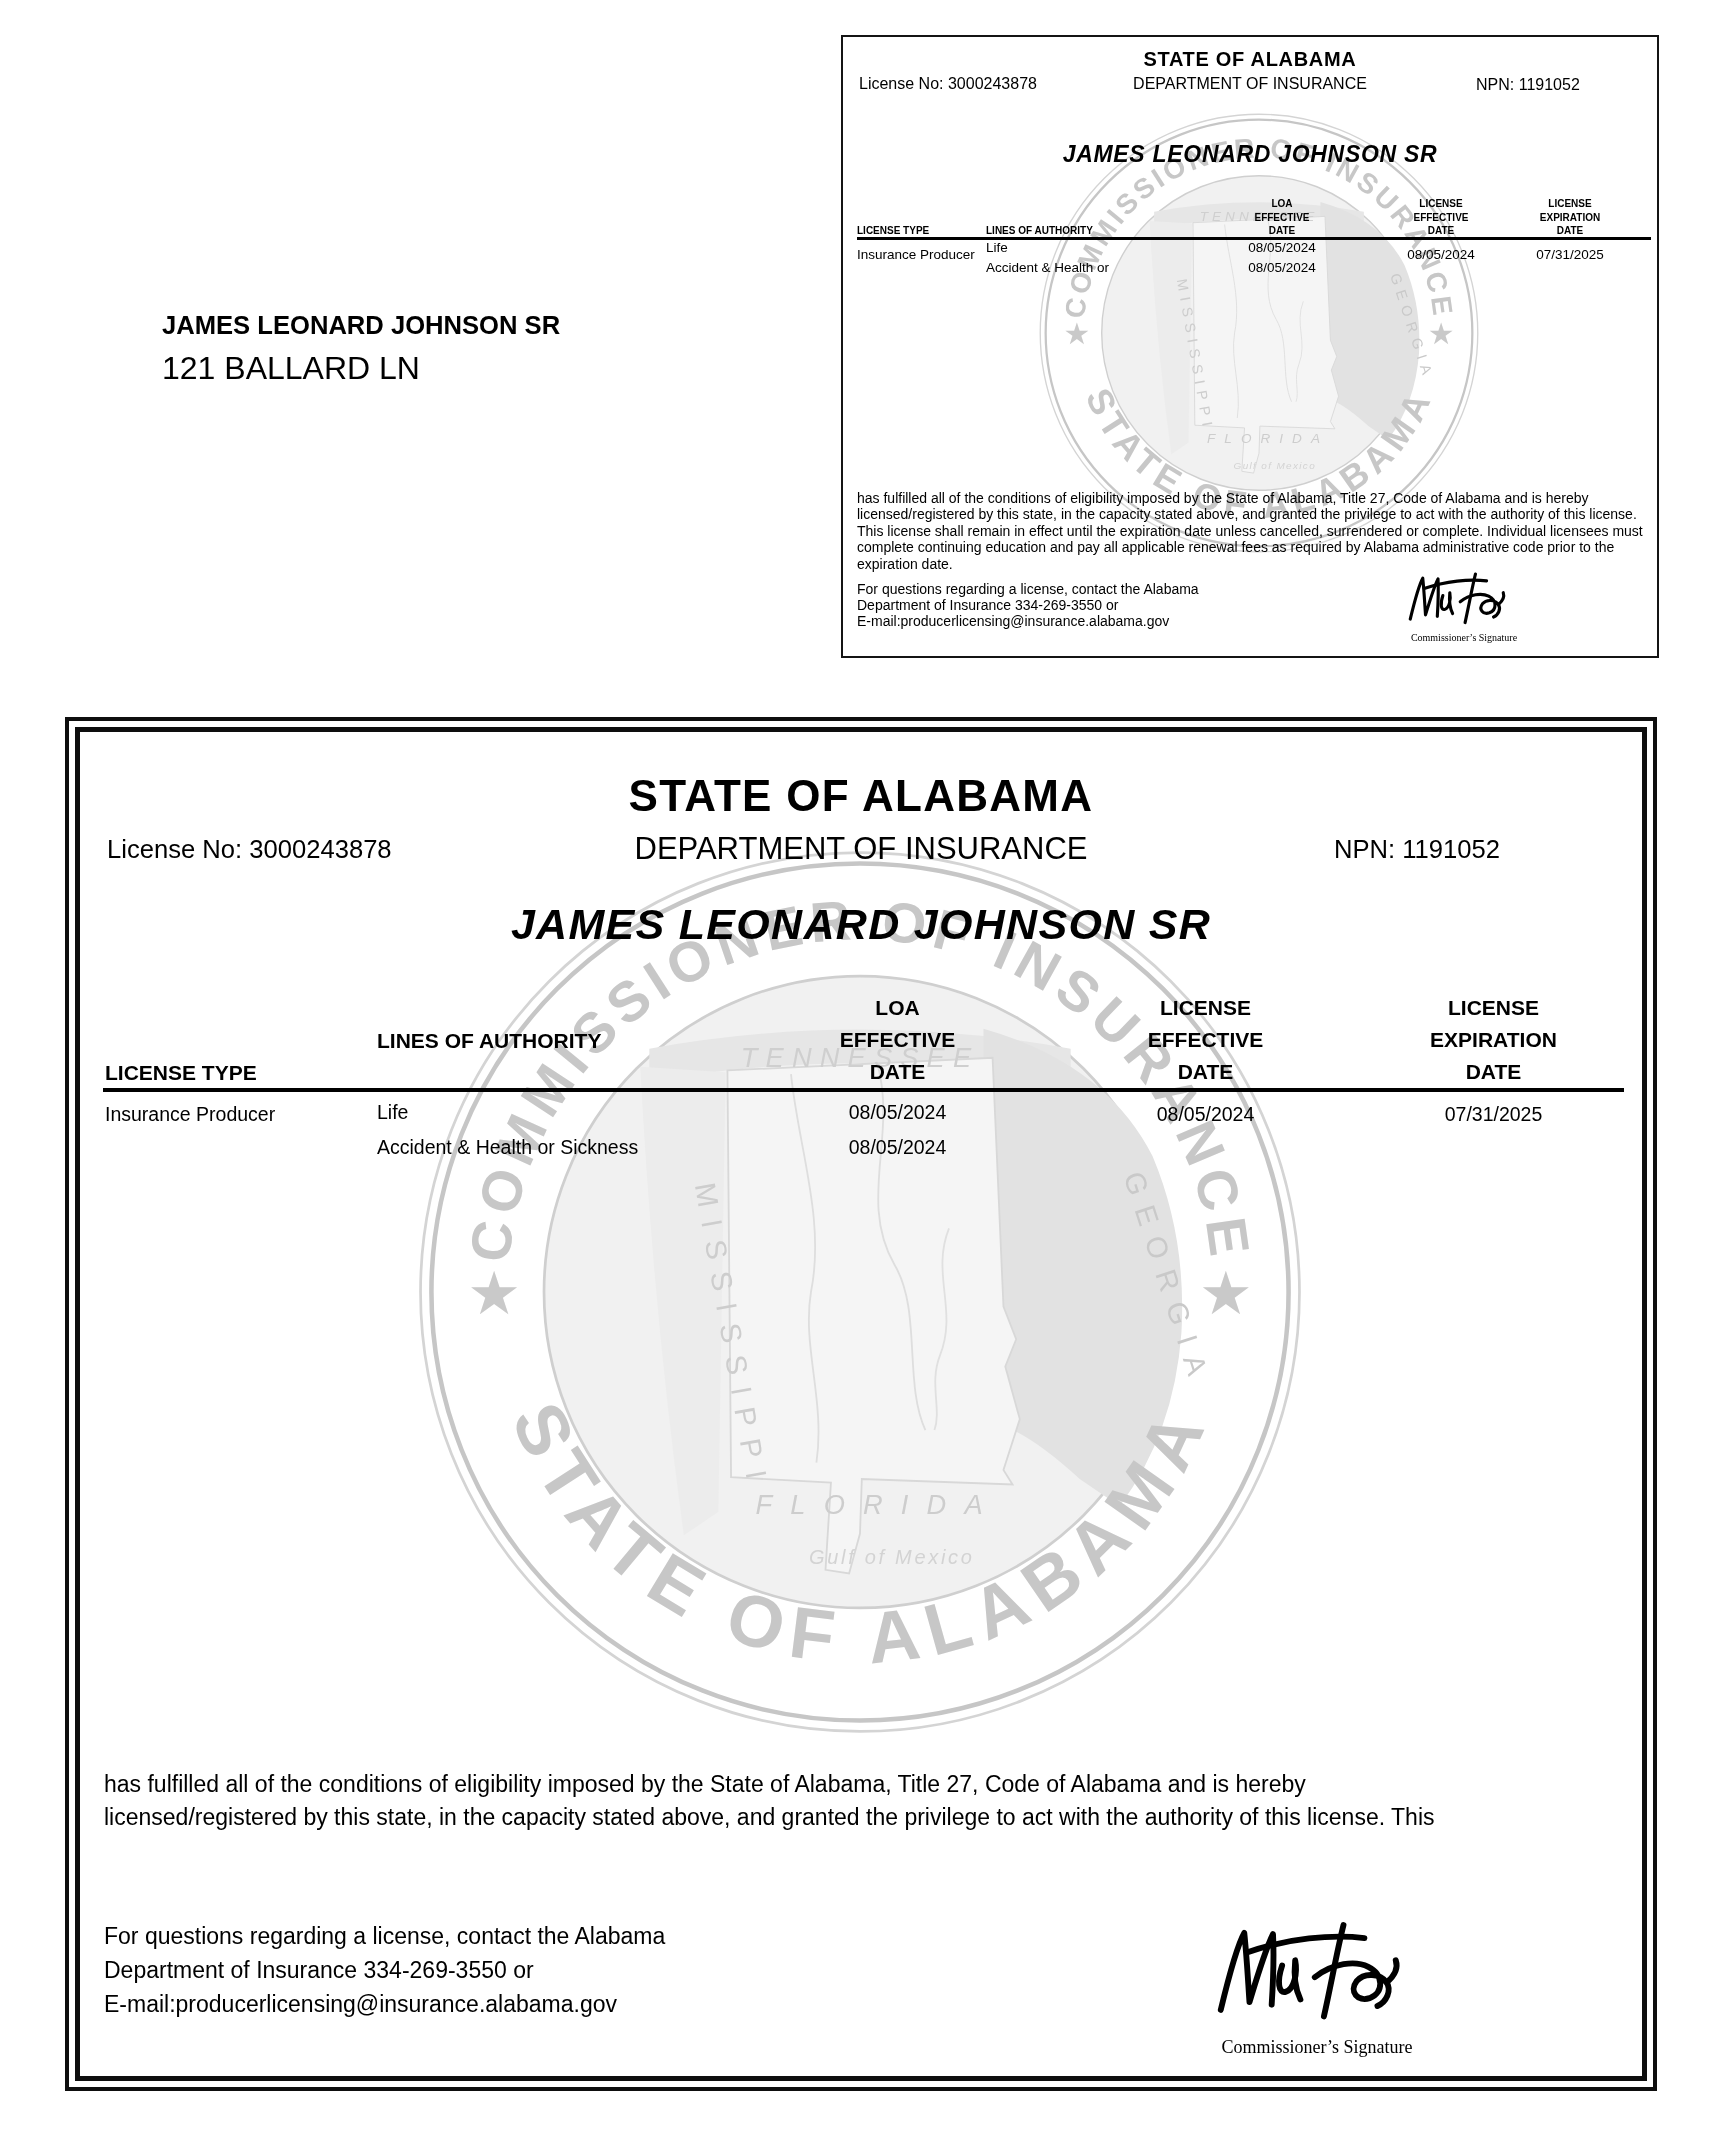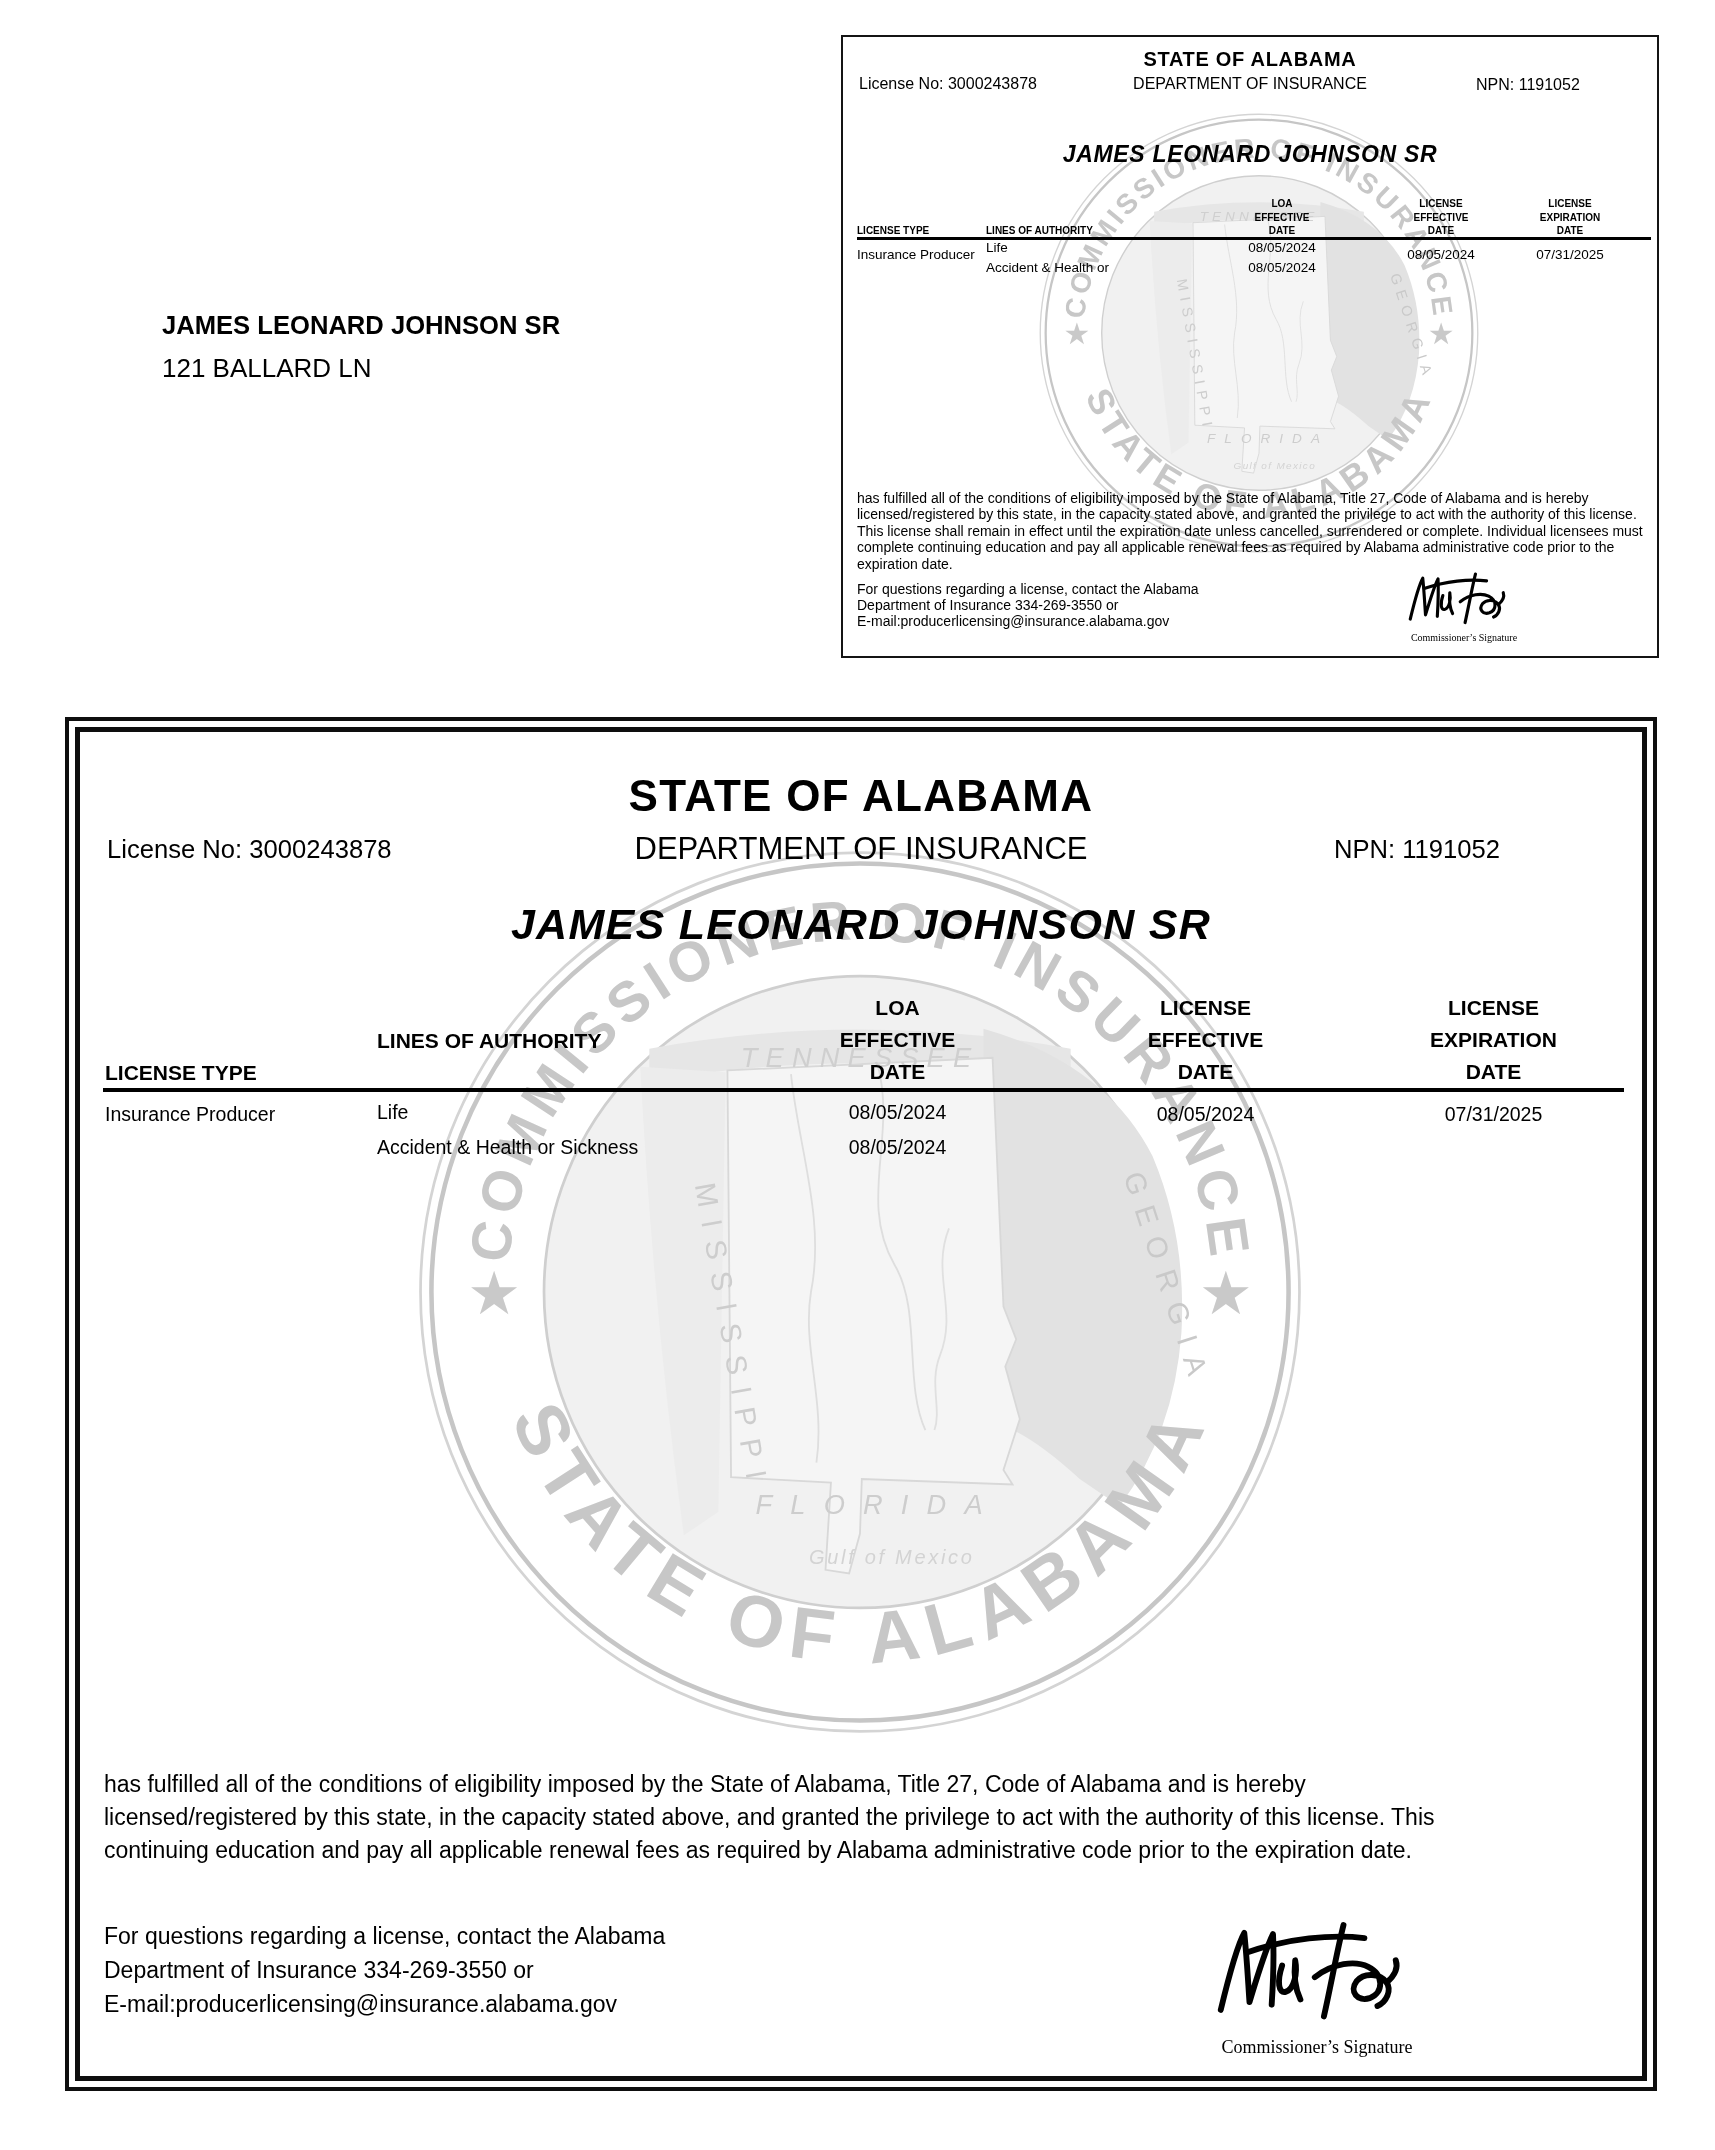--- a/index.html
+++ b/index.html
@@ -2,21 +2,21 @@
 <html style="font-size:10.8px"><head>
 <meta charset="utf-8">
 <style>
   html,body{margin:0;padding:0;background:#fff;}
   .page{position:relative;width:1716px;height:2151px;background:#ffffff;overflow:hidden;
         font-family:"Liberation Sans",sans-serif;color:#000;}
 
   
   .address{position:absolute;left:162px;top:304px;}
   .addr-name{font-size:25.6px;font-weight:bold;line-height:43px;white-space:nowrap;}
-  .addr-line{font-size:26px;line-height:43px;white-space:nowrap;}
+  .addr-line{font-size:32px;line-height:43px;white-space:nowrap;}
 
   
   .card{position:absolute;left:841px;top:35px;width:818px;height:623px;
         border:2px solid #141414;box-sizing:border-box;background:#fff;}
   .card .seal-card{position:absolute;left:190px;top:70px;width:452px;height:452px;}
   .c-title{position:absolute;left:0;top:10.8px;width:100%;text-align:center;font-size:20px;font-weight:bold;letter-spacing:0.7px;}
   .c-license{position:absolute;left:16px;top:38px;font-size:16px;white-space:nowrap;}
   .c-dept{position:absolute;left:0;top:38px;width:100%;text-align:center;font-size:16px;}
   .c-npn{position:absolute;left:633px;top:39px;font-size:16px;white-space:nowrap;}
   .c-name{position:absolute;left:0;top:104px;width:100%;text-align:center;font-size:23px;font-weight:bold;font-style:italic;letter-spacing:0.7px;}
@@ -221,21 +221,20 @@
     <div class="t-cell t-r-loa1">Life</div>
     <div class="t-cell t-r-loa2">Accident &amp; Health or Sickness</div>
     <div class="t-cell t-ctr t-r-d1">08/05/2024</div>
     <div class="t-cell t-ctr t-r-d2">08/05/2024</div>
     <div class="t-cell t-ctr t-r-eff">08/05/2024</div>
     <div class="t-cell t-ctr t-r-exp">07/31/2025</div>
 
     <div class="t-para">
       <div>has fulfilled all of the conditions of eligibility imposed by the State of Alabama, Title 27, Code of Alabama and is hereby</div>
       <div>licensed/registered by this state, in the capacity stated above, and granted the privilege to act with the authority of this license. This</div>
-      <div>continuing education and pay all applicable renewal fees as required by Alabama administrative code prior to the expiration date.</div>
     </div>
     <div class="t-contact">
       <div>For questions regarding a license, contact the Alabama</div>
       <div>Department of Insurance 334-269-3550 or</div>
       <div>E-mail:producerlicensing@insurance.alabama.gov</div>
     </div>
 
     <svg class="sig-cert" viewBox="0 0 340 170">
         <use href="#sig-def"></use>
       </svg>

